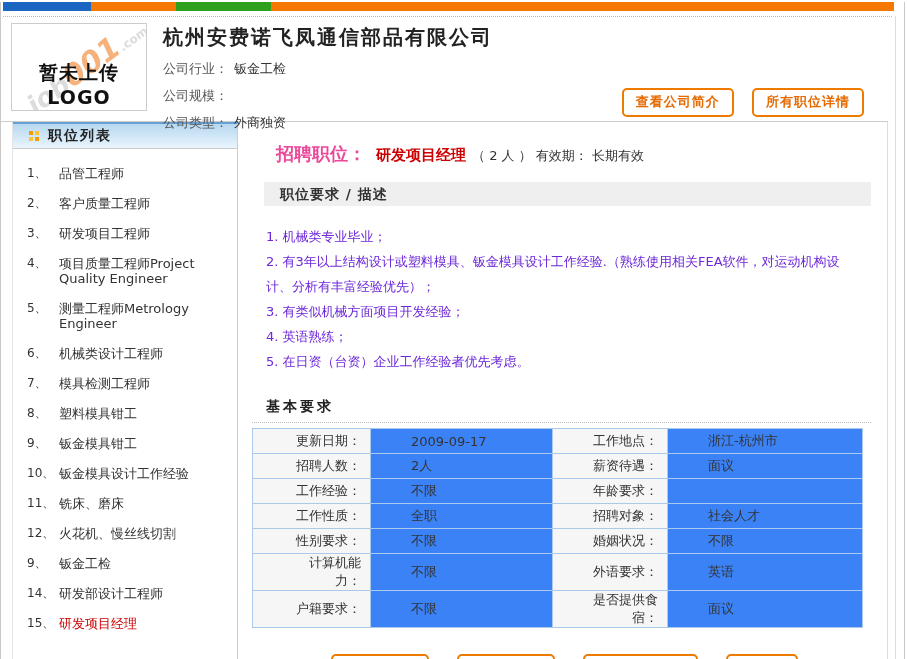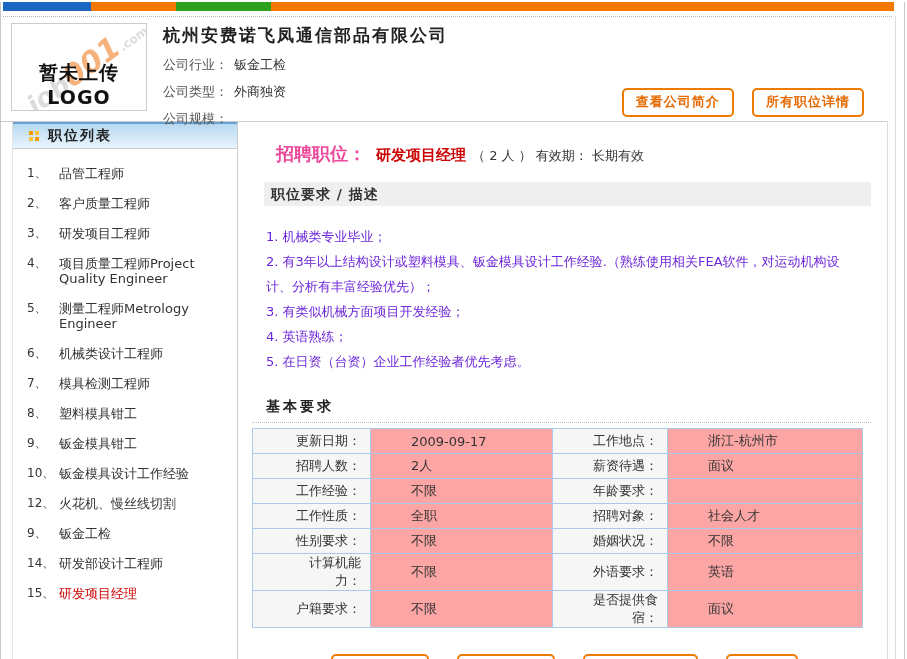--- a/index.html
+++ b/index.html
@@ -26,21 +26,21 @@
   .logo-box { position:absolute; left:10px; top:6px; width:136px; height:88px;
     border:1px solid #ccc; background:#fff; overflow:hidden; }
   .logo-wm { position:absolute; left:-6px; top:24px; width:160px; text-align:center;
     transform:rotate(-36deg); white-space:nowrap; font-weight:bold; font-style:italic; }
   .logo-wm .wm1 { color:#dcdcdc; font-size:26px; }
   .logo-wm .wm2 { color:#f6b27c; font-size:30px; }
   .logo-wm .wm3 { color:#dcdcdc; font-size:12px; font-style:normal; }
   .logo-text { position:absolute; left:0; top:36px; width:100%; text-align:center;
     font-size:19px; font-weight:bold; color:#111; letter-spacing:1px; }
   .co-info { margin-left:152px; }
-  .co-name { font-size:17px; font-weight:bold; color:#222; letter-spacing:2px; padding-top:2px; }
+  .co-name { font-size:20px; font-weight:bold; color:#222; letter-spacing:2px; padding-top:2px; }
   .co-row { margin-top:9px; color:#555; font-size:13px; }
   .co-row .lbl { color:#555; }
   .co-row .val { color:#333; margin-left:6px; }
   .hdr-btns { position:absolute; right:40px; bottom:4px; }
   .btn-orange {
     display:inline-block; margin-left:14px; padding:3px 12px 4px 12px;
     border:2px solid #ef7a00; border-radius:5px; background:#fff;
     color:#e56a00; font-size:13px; font-weight:bold; cursor:pointer; letter-spacing:1px;
   }
 
@@ -66,29 +66,29 @@
   .sb-item .num { width:32px; flex:none; color:#333; font-size:12px; }
   .sb-item .lab { color:#333; font-size:13px; }
   .sb-item.active .lab { color:#cc0000; }
 
   
   .main { flex:1; padding:10px 8px 0 12px; position:relative; }
   .job-line { padding:10px 0 0 26px; font-size:13px; color:#333; }
   .job-line .jl-label { color:#ec4899; font-weight:bold; font-size:18px;margin-top:40px; }
   .job-line .jl-title { color:#cc0000; font-weight:bold; font-size:15px; margin:0 6px 0 10px; }
   .sec-bar { margin:16px 8px 0 14px; background:#efefef; height:24px; line-height:24px;
-    padding-left:7px; font-size:14px; font-weight:bold; color:#333; letter-spacing:1px; }
+    padding-left:16px; font-size:14px; font-weight:bold; color:#333; letter-spacing:1px; }
   .desc { padding:18px 14px 0 16px; line-height:25px; font-size:13px; color:#6d28d9; }
   .basic-title { margin:24px 0 6px 16px; font-size:14px; font-weight:bold; color:#222; letter-spacing:3px; }
   .basic-dots { border-bottom:1px dotted #bbb; margin:0 8px 0 2px; }
   table.basic { border-collapse:collapse; width:calc(100% - 18px); margin:5px 8px 0 2px;
     border:1px solid #8fb5df; }
   table.basic td { border:1px solid #abc9ea; height:25px; font-size:13px;padding-left:40px; }
   td.cl { background:#f6f6f6; text-align:right; padding-right:9px; color:#333; }
-  td.cv { padding-left:10px; color:#333; background:#fca5a5; }
+  td.cv { padding-left:10px; color:#333; background:#3b82f6; }
   .actions { text-align:center; margin-top:26px; }
   .btn-action {
     display:inline-block; margin:0 12px; padding:3px 13px 4px 13px;
     border:2px solid #ef7a00; border-radius:5px;
     background:linear-gradient(to bottom,#ffffff 55%,#e6e6e6);
     color:#111; font-size:14px; font-weight:bold; letter-spacing:3px; cursor:pointer;
   }
 </style>
 </head>
 <body>
@@ -110,24 +110,24 @@
         <span class="wm1">job</span><span class="wm2">001</span><span class="wm3">.com</span>
       </div>
       <div class="logo-text">暂未上传LOGO</div>
     </div>
     <div class="co-info">
       <div class="co-name">杭州安费诺飞凤通信部品有限公司</div>
       <div class="co-row">
         <span class="lbl">公司行业：</span><span class="val">钣金工检</span>
       </div>
       <div class="co-row">
+        <span class="lbl">公司规模：</span><span class="val"></span>
+      </div>
+      <div class="co-row">
         <span class="lbl">公司类型：</span><span class="val">外商独资</span>
-      </div>
-      <div class="co-row">
-        <span class="lbl">公司规模：</span><span class="val"></span>
       </div>
     </div>
     <div class="hdr-btns">
       <span class="btn-orange">查看公司简介</span>
       <span class="btn-orange">所有职位详情</span>
     </div>
   </div>
 
   <div class="body-row">
 
@@ -174,20 +174,24 @@
             <span class="num">8、</span>
             <span class="lab">塑料模具钳工</span>
           </div>
         <div class="sb-item">
             <span class="num">9、</span>
             <span class="lab">钣金模具钳工</span>
           </div>
         <div class="sb-item">
             <span class="num">10、</span>
             <span class="lab">钣金模具设计工作经验</span>
+          </div>
+        <div class="sb-item">
+            <span class="num">11、</span>
+            <span class="lab">铣床、磨床</span>
           </div>
         <div class="sb-item">
             <span class="num">12、</span>
             <span class="lab">火花机、慢丝线切割</span>
           </div>
         <div class="sb-item">
             <span class="num">9、</span>
             <span class="lab">钣金工检</span>
           </div>
         <div class="sb-item">

